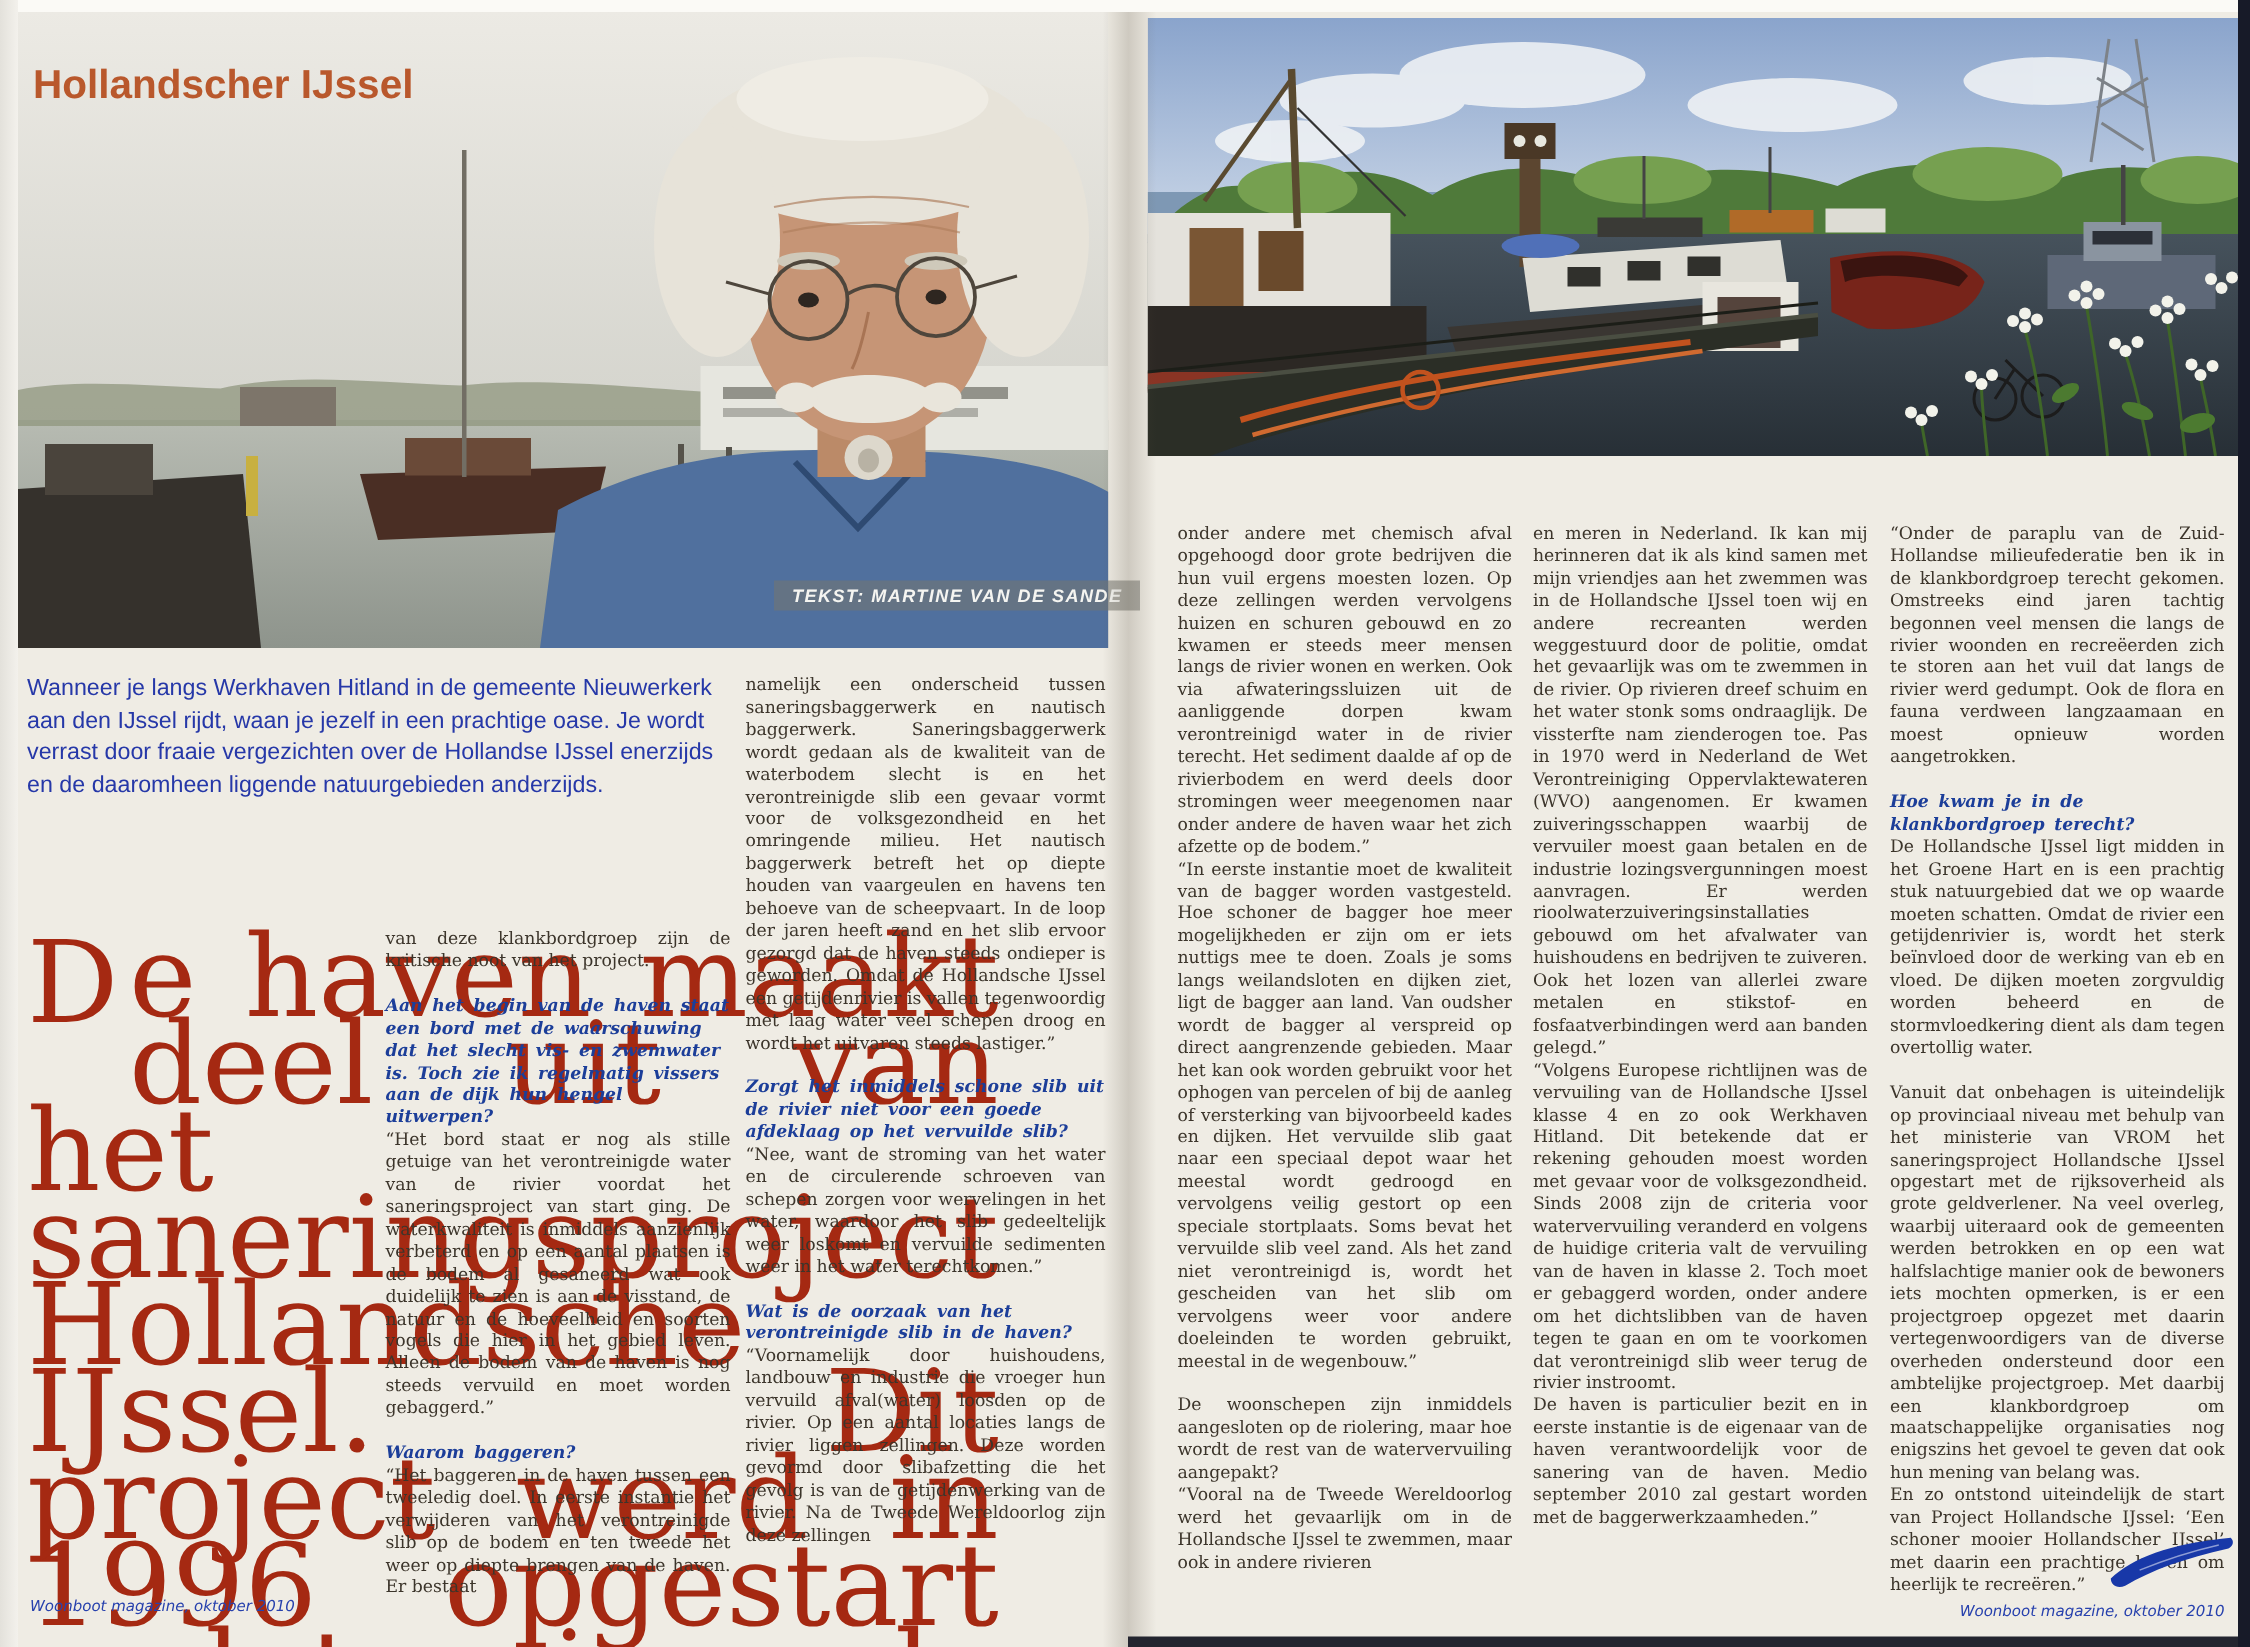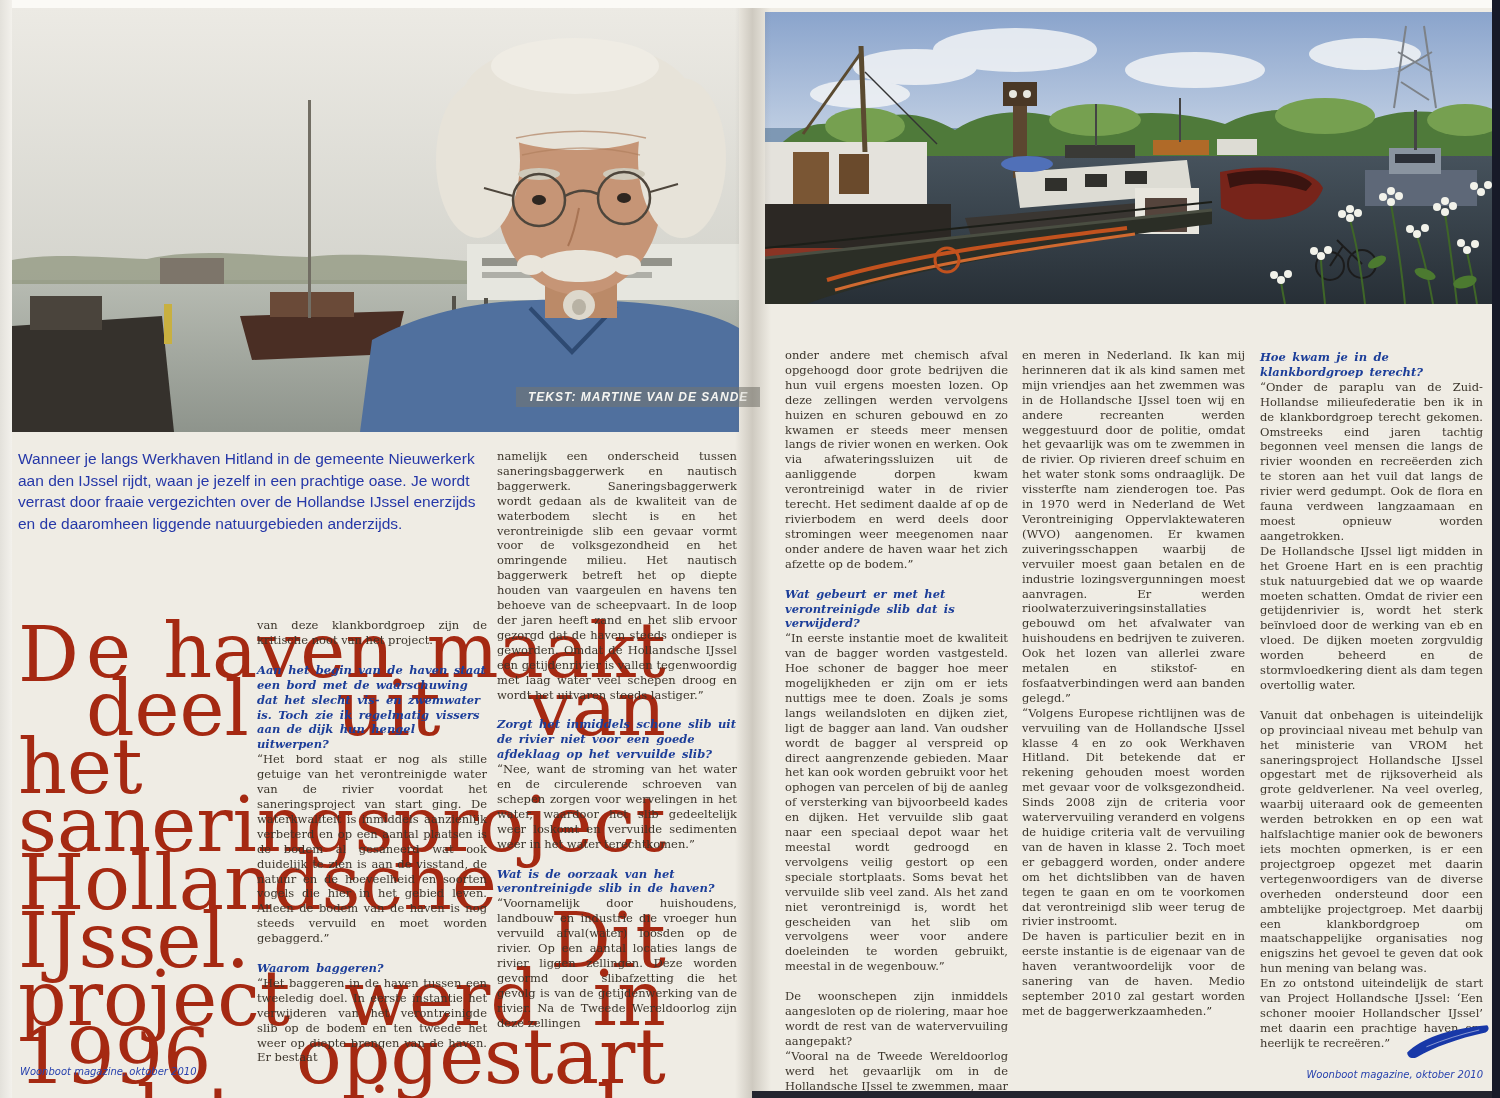--- a/index.html
+++ b/index.html
@@ -131,20 +131,21 @@
         <path d="M524,254 C544,238 592,238 610,254 C602,270 588,274 567,274 C546,274 532,270 524,254 Z" fill="#e9e5db"></path>
         <ellipse cx="519" cy="257" rx="14" ry="10" fill="#e9e5db"></ellipse>
         <ellipse cx="615" cy="257" rx="14" ry="10" fill="#e9e5db"></ellipse>
         <ellipse cx="567" cy="297" rx="16" ry="15" fill="#ddd8cc"></ellipse>
         <ellipse cx="567" cy="299" rx="7" ry="8" fill="#b8b2a4"></ellipse>
       </g>
     </svg>
   </div>
 
   <div id="masthead">
+    <h2>Hollandscher IJssel</h2>
   </div>
 
   <div class="photo-caption">TEKST: MARTINE VAN DE SANDE</div>
 
   <div class="photo" id="right-photo">
     <svg viewBox="0 0 727 292" preserveAspectRatio="none">
       <defs>
         <linearGradient id="sky2" x1="0" y1="0" x2="0" y2="1">
           <stop offset="0" stop-color="#8aa4cc"></stop>
             <stop offset="1" stop-color="#ccd8e8"></stop>
@@ -299,33 +300,32 @@
     </div>
   <div class="column" id="lp-col3">
       <p class="blk plain">namelijk een onderscheid tussen saneringsbaggerwerk en nautisch baggerwerk. Saneringsbaggerwerk wordt gedaan als de kwaliteit van de waterbodem slecht is en het verontreinigde slib een gevaar vormt voor de volksgezondheid en het omringende milieu. Het nautisch baggerwerk betreft het op diepte houden van vaargeulen en havens ten behoeve van de scheepvaart. In de loop der jaren heeft zand en het slib ervoor gezorgd dat de haven steeds ondieper is geworden. Omdat de Hollandsche IJssel een getijdenrivier is vallen tegenwoordig met laag water veel schepen droog en wordt het uitvaren steeds lastiger.”</p>
       <p class="blk question">Zorgt het inmiddels schone slib uit de rivier niet voor een goede afdeklaag op het vervuilde slib?</p>
       <p class="blk plain">“Nee, want de stroming van het water en de circulerende schroeven van schepen zorgen voor wervelingen in het water, waardoor het slib gedeeltelijk weer loskomt en vervuilde sedimenten weer in het water terechtkomen.”</p>
       <p class="blk question">Wat is de oorzaak van het verontreinigde slib in de haven?</p>
       <p class="blk plain">“Voornamelijk door huishoudens, landbouw en industrie die vroeger hun vervuild afval(water) loosden op de rivier. Op een aantal locaties langs de rivier liggen zellingen. Deze worden gevormd door slibafzetting die het gevolg is van de getijdenwerking van de rivier. Na de Tweede Wereldoorlog zijn deze zellingen</p>
     </div>
   <div class="column" id="rp-col1">
       <p class="blk plain">onder andere met chemisch afval opgehoogd door grote bedrijven die hun vuil ergens moesten lozen. Op deze zellingen werden vervolgens huizen en schuren gebouwd en zo kwamen er steeds meer mensen langs de rivier wonen en werken. Ook via afwateringssluizen uit de aanliggende dorpen kwam verontreinigd water in de rivier terecht. Het sediment daalde af op de rivierbodem en werd deels door stromingen weer meegenomen naar onder andere de haven waar het zich afzette op de bodem.”</p>
-      <p class="blk question">Wat gebeurt er met het verontreinigde slib dat is verwijderd?</p>
       <p class="blk plain">“In eerste instantie moet de kwaliteit van de bagger worden vastgesteld. Hoe schoner de bagger hoe meer mogelijkheden er zijn om er iets nuttigs mee te doen. Zoals je soms langs weilandsloten en dijken ziet, ligt de bagger aan land. Van oudsher wordt de bagger al verspreid op direct aangrenzende gebieden. Maar het kan ook worden gebruikt voor het ophogen van percelen of bij de aanleg of versterking van bijvoorbeeld kades en dijken. Het vervuilde slib gaat naar een speciaal depot waar het meestal wordt gedroogd en vervolgens veilig gestort op een speciale stortplaats. Soms bevat het vervuilde slib veel zand. Als het zand niet verontreinigd is, wordt het gescheiden van het slib om vervolgens weer voor andere doeleinden te worden gebruikt, meestal in de wegenbouw.”</p>
       <p class="blk plain-gap">De woonschepen zijn inmiddels aangesloten op de riolering, maar hoe wordt de rest van de watervervuiling aangepakt?</p>
       <p class="blk plain">“Vooral na de Tweede Wereldoorlog werd het gevaarlijk om in de Hollandsche IJssel te zwemmen, maar ook in andere rivieren</p>
     </div>
   <div class="column" id="rp-col2">
       <p class="blk plain">en meren in Nederland. Ik kan mij herinneren dat ik als kind samen met mijn vriendjes aan het zwemmen was in de Hollandsche IJssel toen wij en andere recreanten werden weggestuurd door de politie, omdat het gevaarlijk was om te zwemmen in de rivier. Op rivieren dreef schuim en het water stonk soms ondraaglijk. De vissterfte nam zienderogen toe. Pas in 1970 werd in Nederland de Wet Verontreiniging Oppervlaktewateren (WVO) aangenomen. Er kwamen zuiveringsschappen waarbij de vervuiler moest gaan betalen en de industrie lozingsvergunningen moest aanvragen. Er werden rioolwaterzuiveringsinstallaties gebouwd om het afvalwater van huishoudens en bedrijven te zuiveren. Ook het lozen van allerlei zware metalen en stikstof- en fosfaatverbindingen werd aan banden gelegd.”</p>
       <p class="blk plain">“Volgens Europese richtlijnen was de vervuiling van de Hollandsche IJssel klasse 4 en zo ook Werkhaven Hitland. Dit betekende dat er rekening gehouden moest worden met gevaar voor de volksgezondheid. Sinds 2008 zijn de criteria voor watervervuiling veranderd en volgens de huidige criteria valt de vervuiling van de haven in klasse 2. Toch moet er gebaggerd worden, onder andere om het dichtslibben van de haven tegen te gaan en om te voorkomen dat verontreinigd slib weer terug de rivier instroomt.</p>
       <p class="blk plain">De haven is particulier bezit en in eerste instantie is de eigenaar van de haven verantwoordelijk voor de sanering van de haven. Medio september 2010 zal gestart worden met de baggerwerkzaamheden.”</p>
     </div>
   <div class="column" id="rp-col3">
+      <p class="blk plain">“Onder de paraplu van de Zuid-Hollandse milieufederatie ben ik in de klankbordgroep terecht gekomen. Omstreeks eind jaren tachtig begonnen veel mensen die langs de rivier woonden en recreëerden zich te storen aan het vuil dat langs de rivier werd gedumpt. Ook de flora en fauna verdween langzaamaan en moest opnieuw worden aangetrokken.</p>
       <p class="blk question">Hoe kwam je in de klankbordgroep terecht?</p>
-      <p class="blk plain">“Onder de paraplu van de Zuid-Hollandse milieufederatie ben ik in de klankbordgroep terecht gekomen. Omstreeks eind jaren tachtig begonnen veel mensen die langs de rivier woonden en recreëerden zich te storen aan het vuil dat langs de rivier werd gedumpt. Ook de flora en fauna verdween langzaamaan en moest opnieuw worden aangetrokken.</p>
       <p class="blk plain">De Hollandsche IJssel ligt midden in het Groene Hart en is een prachtig stuk natuurgebied dat we op waarde moeten schatten. Omdat de rivier een getijdenrivier is, wordt het sterk beïnvloed door de werking van eb en vloed. De dijken moeten zorgvuldig worden beheerd en de stormvloedkering dient als dam tegen overtollig water.</p>
       <p class="blk plain-gap">Vanuit dat onbehagen is uiteindelijk op provinciaal niveau met behulp van het ministerie van VROM het saneringsproject Hollandsche IJssel opgestart met de rijksoverheid als grote geldverlener. Na veel overleg, waarbij uiteraard ook de gemeenten werden betrokken en op een wat halfslachtige manier ook de bewoners iets mochten opmerken, is er een projectgroep opgezet met daarin vertegenwoordigers van de diverse overheden ondersteund door een ambtelijke projectgroep. Met daarbij een klankbordgroep om maatschappelijke organisaties nog enigszins het gevoel te geven dat ook hun mening van belang was.</p>
       <p class="blk plain">En zo ontstond uiteindelijk de start van Project Hollandsche IJssel: ‘Een schoner mooier Hollandscher IJssel’ met daarin een prachtige haven om heerlijk te recreëren.”</p>
     </div>
 
   <div id="swoosh">
     <svg viewBox="0 0 110 50">
       <path d="M4,38 C22,21 52,9 104,4 C107,7 106,11 102,13 C66,21 38,31 16,44 C9,47 4,43 4,38 Z" fill="#1838a8"></path>
       <path d="M28,31 C50,22 72,15 94,10" stroke="#eef0fa" stroke-width="1.2" opacity=".55" fill="none"></path>
     </svg>

